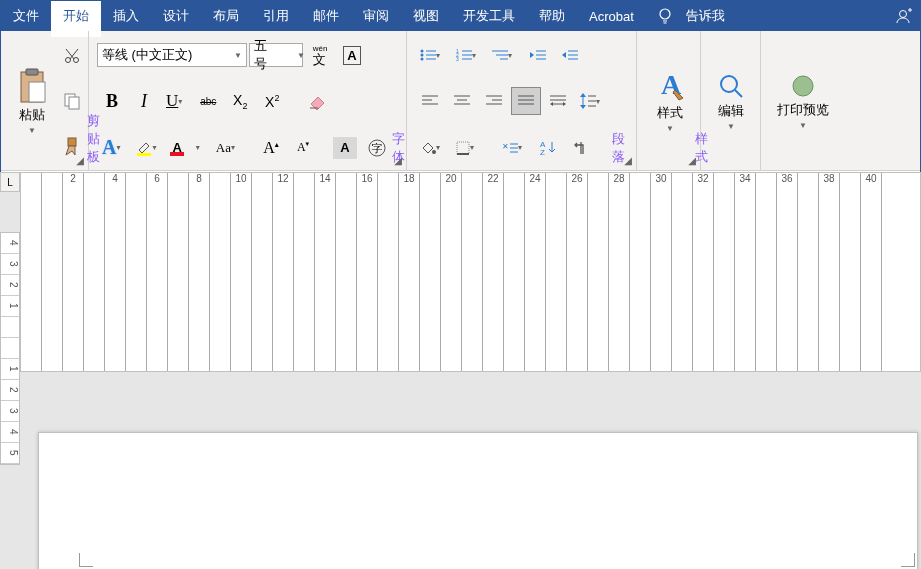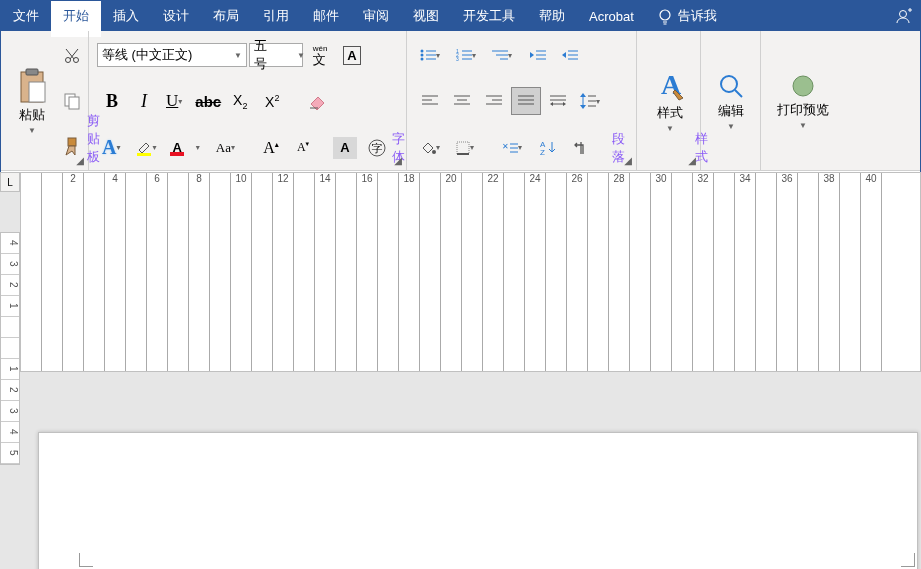--- a/index.html
+++ b/index.html
@@ -1,40 +1,40 @@
 <!DOCTYPE html>
 <html><head>
 <meta charset="utf-8">
 <style>
 * { box-sizing: border-box; margin: 0; padding: 0; }
 body { font-family: "Microsoft YaHei", sans-serif; font-size: 13px; width: 921px; height: 569px; overflow: hidden; background: #fff; border: 1px solid #2b579a; }
 .titlebar { height: 30px; background: #2b579a; display: flex; align-items: center; }
 .tab { color: #fff; padding: 0 12px; height: 42px; display: flex; align-items: center; cursor: pointer; }
 .tab.active { background: #fff; color: #2b579a; }
 .spacer { flex: 1; }
-.tell { display: flex; align-items: flex-end; color: #fff; gap: 6px; padding: 0 12px; }
+.tell { display: flex; align-items: center; color: #fff; gap: 14px; padding: 0 12px; }
 .share { color: #fff; padding: 0 8px; }
 .ribbon { height: 140px; background: #f3f2f1; border-bottom: 1px solid #d0d0d0; display: flex; }
 .group { border-right: 1px solid #d0d0d0; padding: 4px 8px 2px 8px; display: flex; flex-direction: row; position: relative; }
 .group-label { text-align: center; font-size: 13px; color: #8b5cf6; margin-top: auto; padding: 2px 0; }
 .group-body { display: flex; flex: 1; }
 .big-btn { display: flex; flex-direction: column; align-items: center; justify-content: center; gap: 2px; padding: 4px 8px; cursor: pointer; }
 .big-btn .lbl { font-size: 13px; }
 .col { display: flex; flex-direction: column; justify-content: space-around; gap: 4px; }
 .row { display: flex; align-items: center; gap: 2px; }
 .cell { width: 30px; height: 28px; display: flex; align-items: center; justify-content: center; cursor: pointer; border: 1px solid transparent; }
 .cell-w { width: auto; padding: 0 4px; }
 .dd { width: 8px; font-size: 8px; color: #666; }
 .launcher { position: absolute; bottom: 4px; right: 4px; font-size: 10px; color: #666; cursor: pointer; }
 .font-name { width: 150px; height: 24px; border: 1px solid #aaa; background: #fff; padding: 0 4px; display: flex; align-items: center; justify-content: space-between; }
 .font-size { width: 54px; height: 24px; border: 1px solid #aaa; background: #fff; padding: 0 4px; display: flex; align-items: center; justify-content: space-between; gap: 30px; }
 .bold { font-weight: bold; font-family: "Times New Roman"; font-size: 18px; }
 .italic { font-style: italic; font-family: "Times New Roman"; font-size: 18px; }
 .under { text-decoration: underline; font-family: "Times New Roman"; font-size: 17px; }
-.strike { text-decoration: line-through; font-size: 15px; font-weight: bold; }
+.strike { text-decoration: line-through; font-size: 10px; }
 .sub { font-size: 14px; }
 .sup { font-size: 14px; }
 .a-style { font-family: "Times New Roman"; font-size: 20px; font-weight: bold; position: relative; }
 .ruler-corner { width: 20px; height: 20px; background: #f3f2f1; border: 1px solid #c0c0c0; display:flex;align-items:center;justify-content:center;font-size:10px; margin-top:0; }
 .h-ruler { flex: 1; height: 20px; background: #fff; border: 1px solid #c0c0c0; display: flex; position: relative; overflow: hidden; }
 .h-ruler .tick { position: relative; width: 21px; text-align: center; font-size: 10px; color: #555; border-right: 1px solid #aaa; }
 .doc-area { position: absolute; top: 172px; bottom: 0; left: 0; right: 0; background: #e6e6e6; display: flex; }
 .v-ruler { width: 20px; background: #fff; border: 1px solid #c0c0c0; margin-top: 40px; display: flex; flex-direction: column; }
 .v-ruler .tick { height: 21px; font-size: 10px; color: #555; text-align: center; border-bottom: 1px solid #ccc; writing-mode: vertical-rl; }
 .page-wrap { flex: 1; position: relative; overflow: hidden; }

